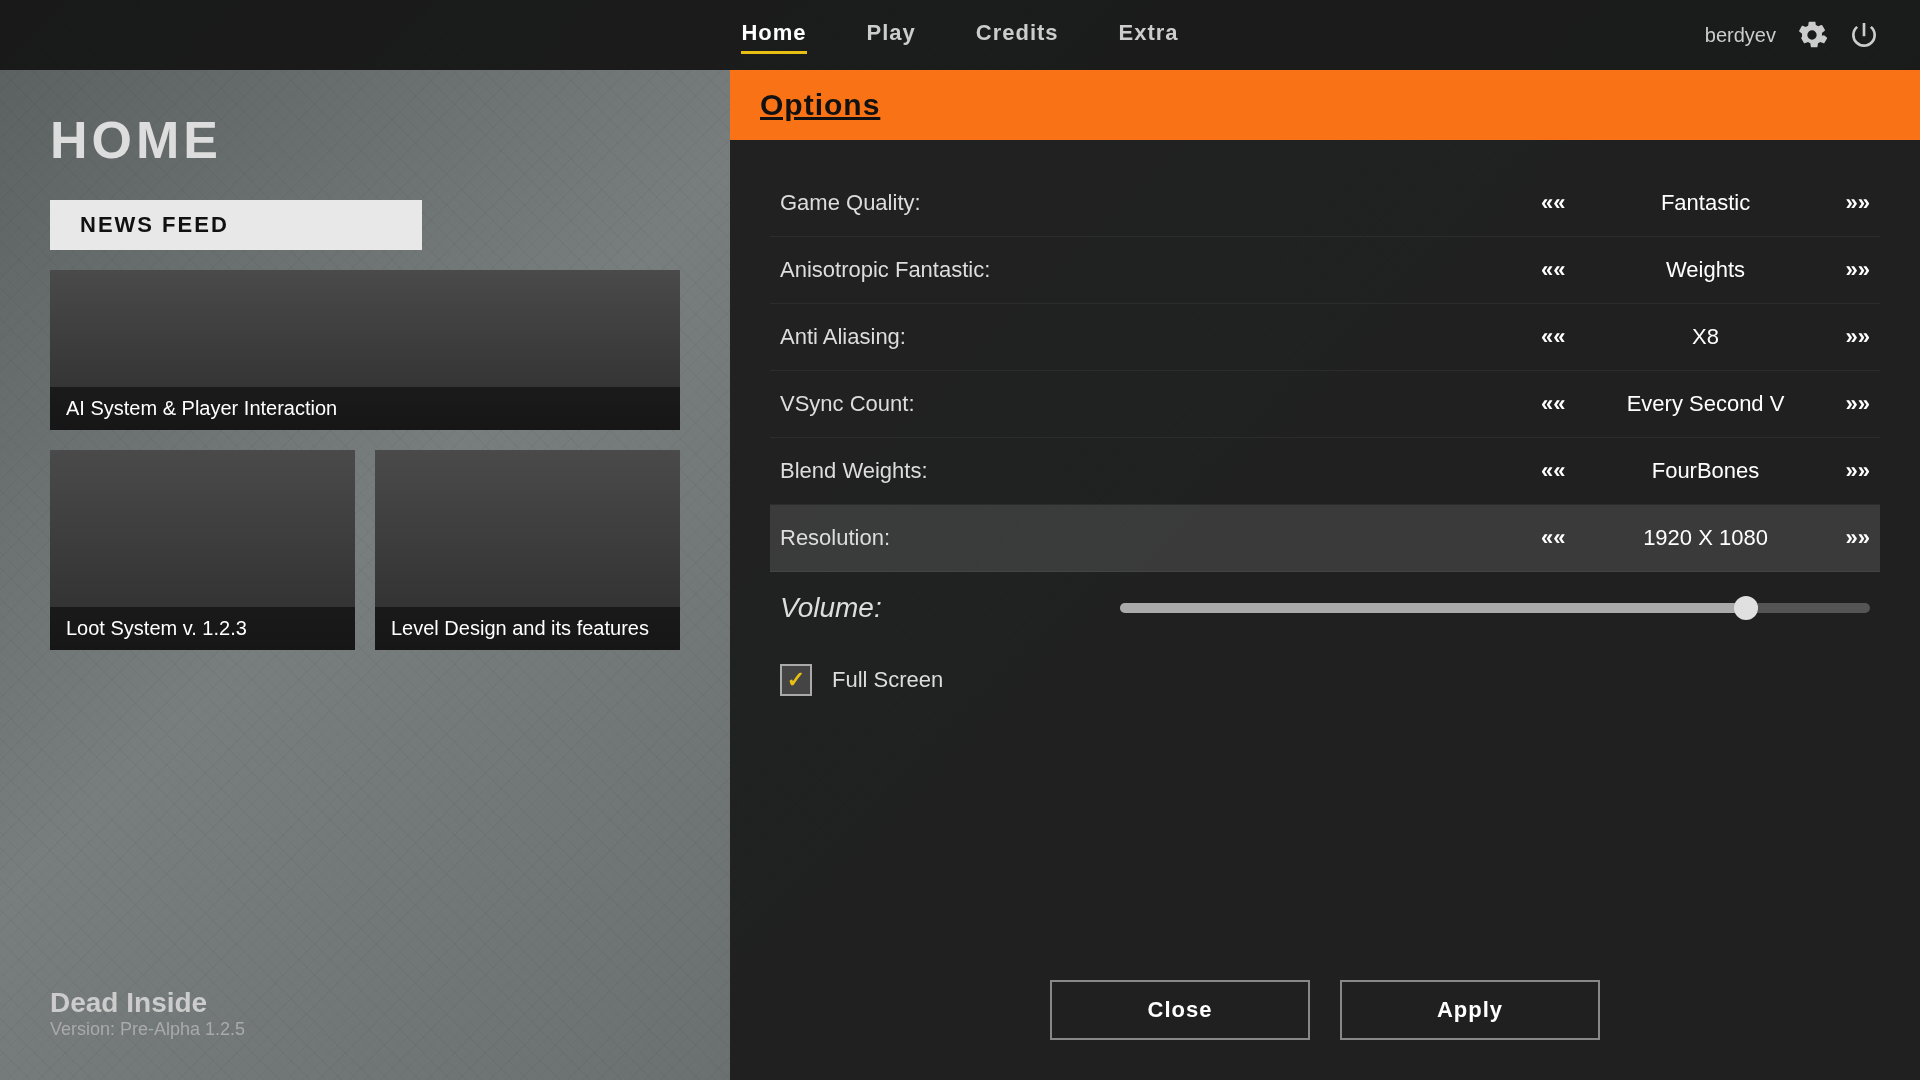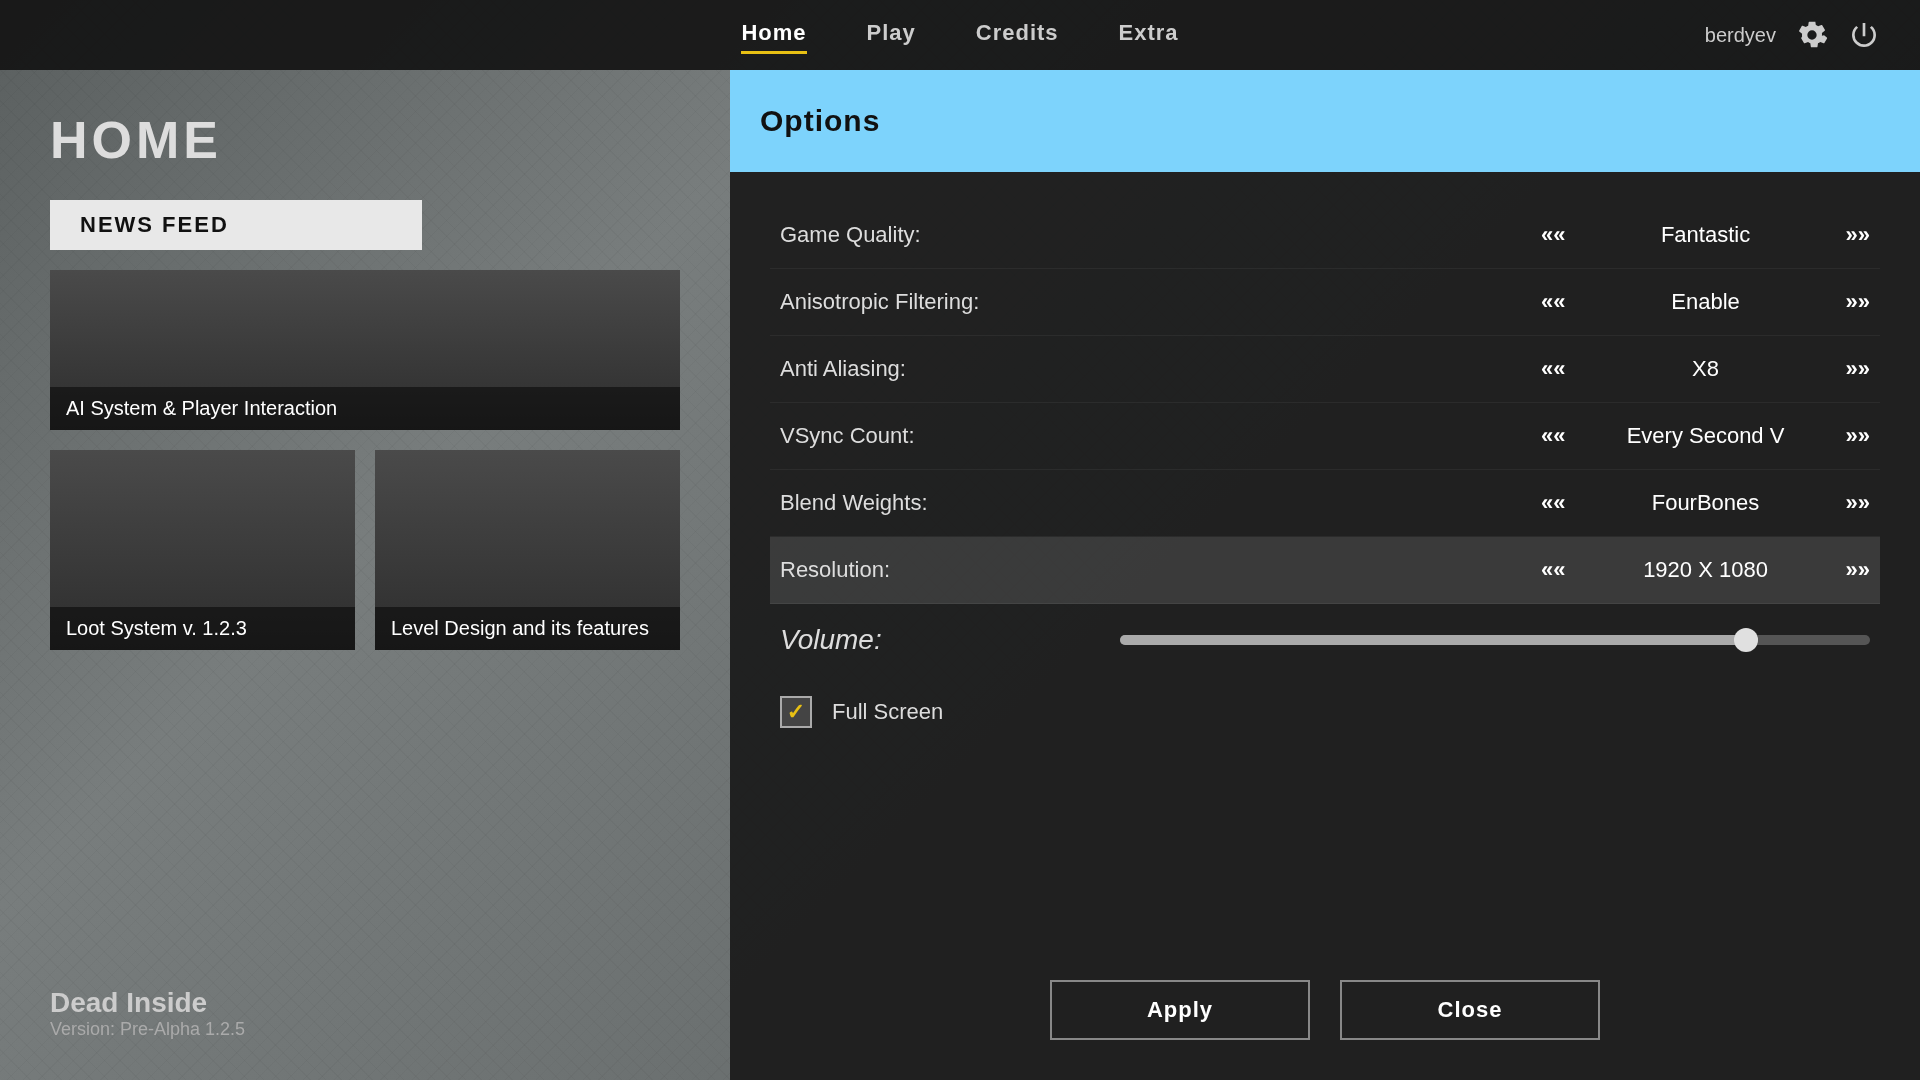--- a/index.html
+++ b/index.html
@@ -188,26 +188,27 @@
       left: 730px;
       top: 0;
       right: 0;
       bottom: 0;
       background: rgba(30,30,30,0.97);
       z-index: 20;
       display: flex;
       flex-direction: column;
     }
     .options-header {
-      background: #7dd3fc;
-      padding: 34px 30px;
+      background: #f97316;
+      padding: 18px 30px;
       font-size: 30px;
       font-weight: 700;
       color: #111;
       letter-spacing: 1px;
+      text-decoration: underline;
     }
     .options-body {
       flex: 1;
       padding: 30px 40px;
       display: flex;
       flex-direction: column;
       gap: 0;
     }
     .option-row {
       display: flex;
@@ -385,24 +386,24 @@
       <div class="option-row">
         <span class="option-label">Game Quality:</span>
         <div class="option-control">
           <span class="arrow-btn">««</span>
           <span class="option-value">Fantastic</span>
           <span class="arrow-btn">»»</span>
         </div>
       </div>
 
       <div class="option-row">
-        <span class="option-label">Anisotropic Filtering:</span>
-        <div class="option-control">
-          <span class="arrow-btn">««</span>
-          <span class="option-value">Enable</span>
+        <span class="option-label">Anisotropic Fantastic:</span>
+        <div class="option-control">
+          <span class="arrow-btn">««</span>
+          <span class="option-value">Weights</span>
           <span class="arrow-btn">»»</span>
         </div>
       </div>
 
       <div class="option-row">
         <span class="option-label">Anti Aliasing:</span>
         <div class="option-control">
           <span class="arrow-btn">««</span>
           <span class="option-value">X8</span>
           <span class="arrow-btn">»»</span>
@@ -447,22 +448,22 @@
       <div class="checkbox-row">
         <div class="checkbox-box">
           <span class="checkbox-check">✓</span>
         </div>
         <span class="checkbox-label">Full Screen</span>
       </div>
 
     </div>
 
     <div class="options-footer">
+      <button class="options-btn">Close</button>
       <button class="options-btn">Apply</button>
-      <button class="options-btn">Close</button>
     </div>
   </div>
 
 </div>
 
 <div class="bottom-left">
   <div class="game-title">Dead Inside</div>
   <div class="game-version">Version: Pre-Alpha 1.2.5</div>
 </div>
 

